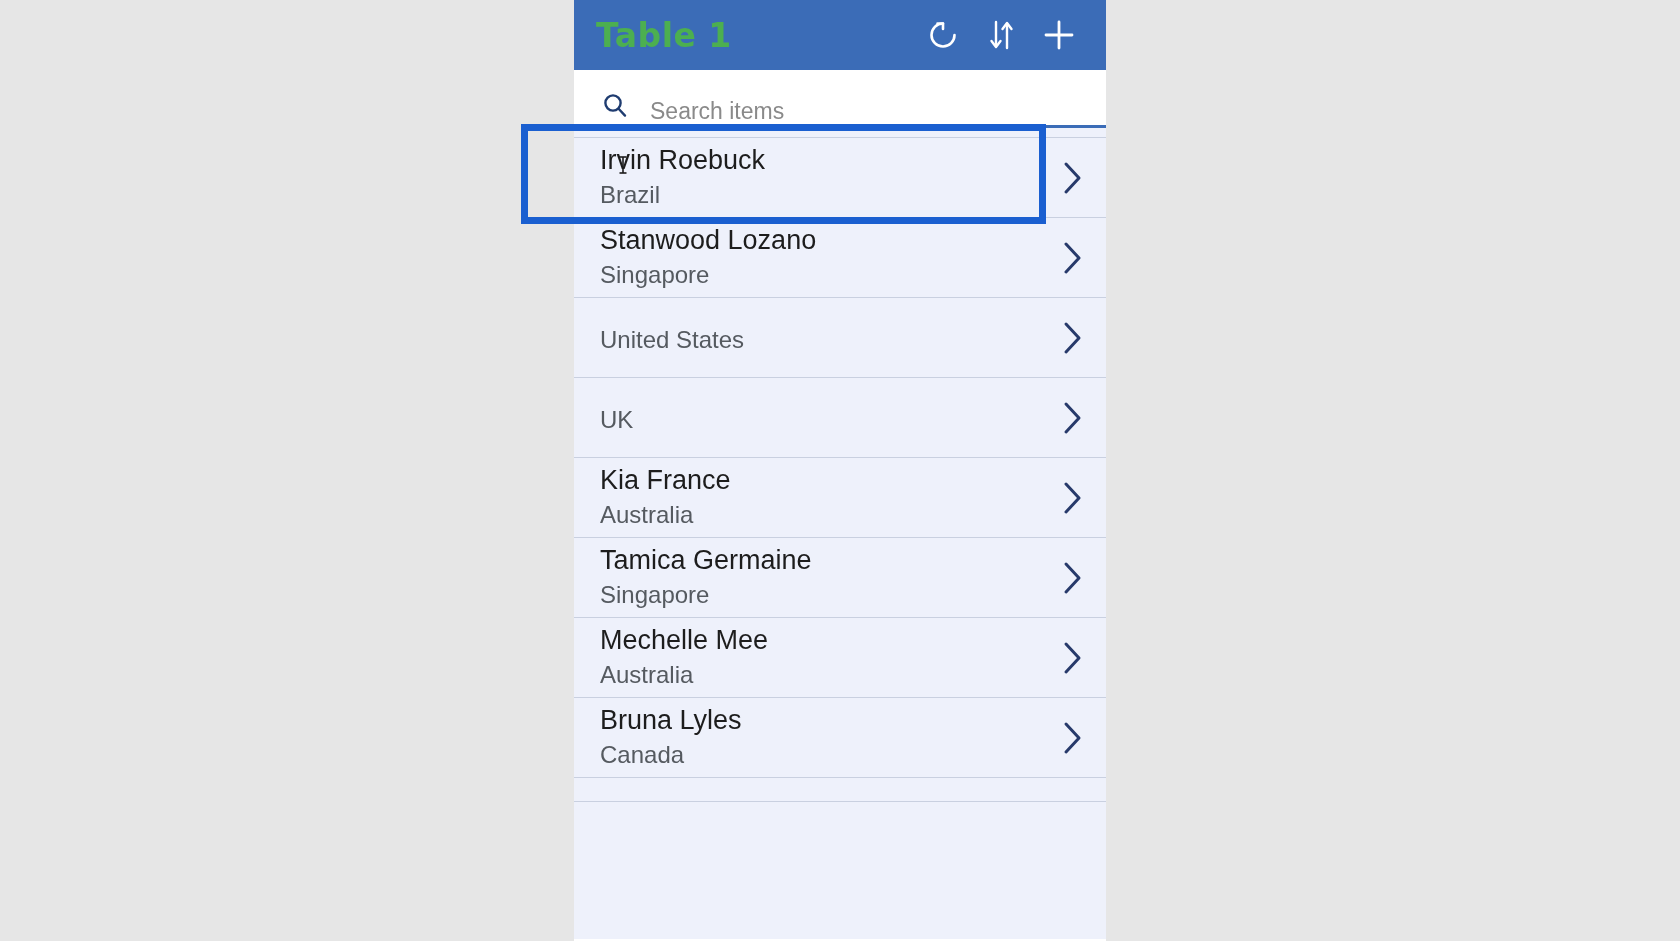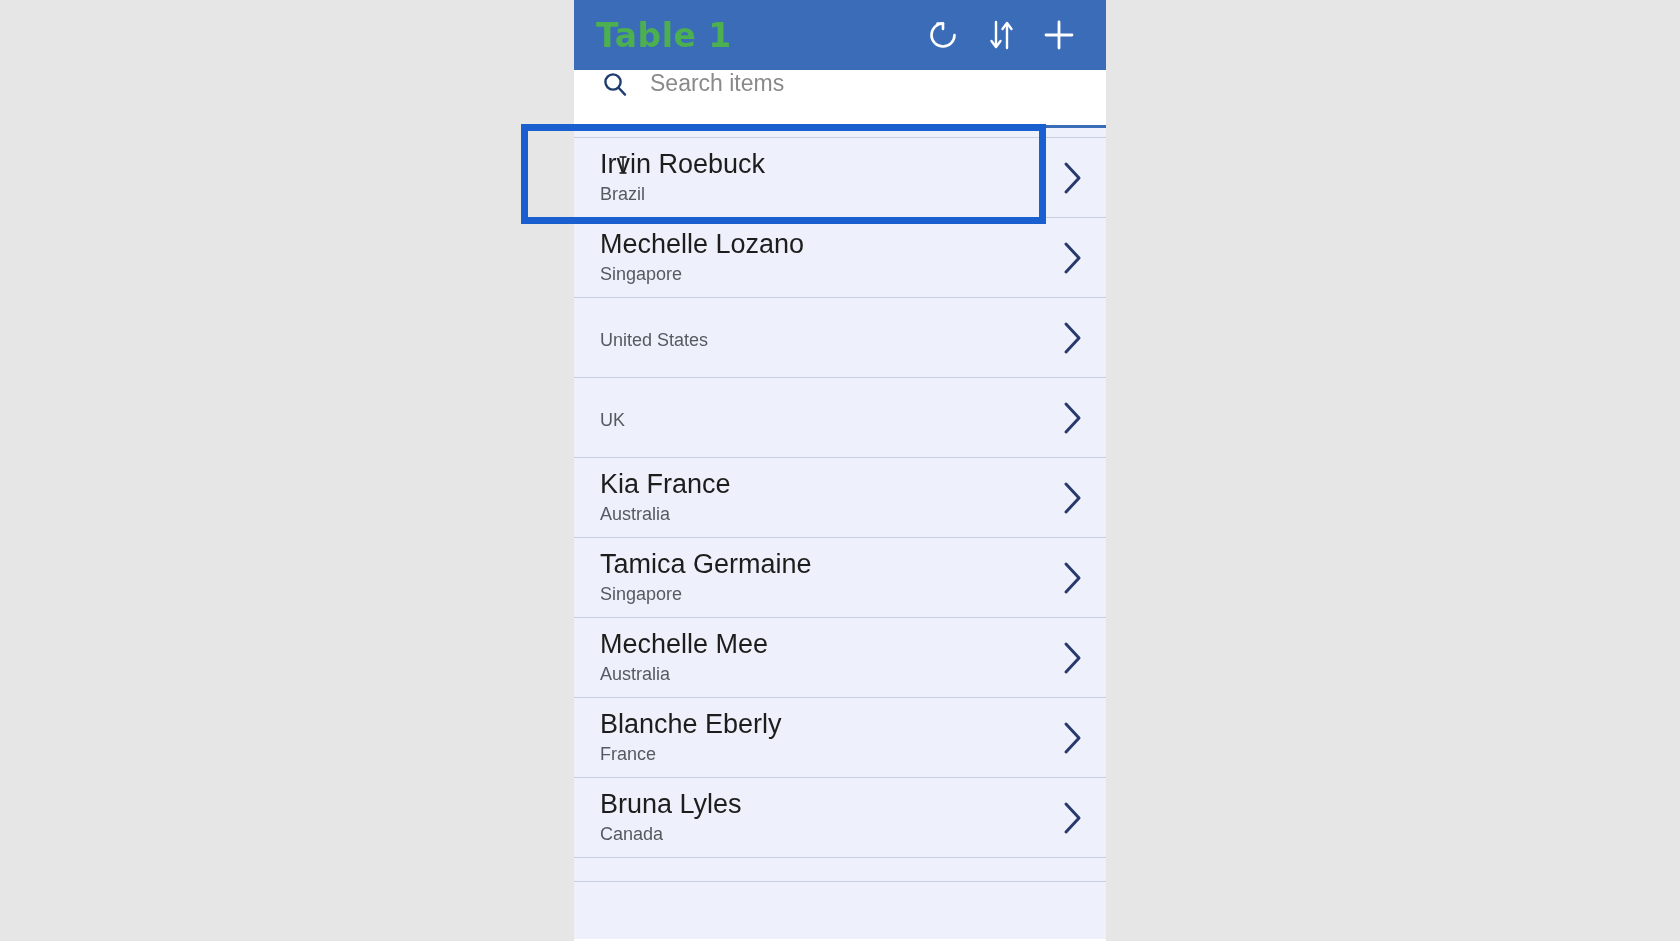--- a/index.html
+++ b/index.html
@@ -53,21 +53,21 @@
     justify-content: center;
     flex: 0 0 auto;
   }
   .header-btn svg { display: block; }
 
   
   #search-bar {
     height: 58px;
     background: #ffffff;
     display: flex;
-    align-items: flex-start;
+    align-items: flex-end;
     padding-left: 26px;
     box-sizing: border-box;
     border-bottom: 3px solid #3b6cb7;
   }
   #search-icon { flex: 0 0 auto; display:block; }
   #search-input {
     border: 0;
     outline: 0;
     background: transparent;
     font-family: "Liberation Sans", sans-serif;
@@ -100,21 +100,21 @@
     flex: 1 1 auto;
     min-width: 0;
   }
   .row-title {
     font-size: 27px;
     color: #1d1d1d;
     line-height: 1.1;
     white-space: nowrap;
   }
   .row-sub {
-    font-size: 18px;
+    font-size: 24px;
     color: #555a60;
     line-height: 1.1;
     margin-top: 6px;
     white-space: nowrap;
   }
   .row-chevron {
     flex: 0 0 auto;
     width: 40px;
     display: flex;
     align-items: center;
@@ -225,21 +225,21 @@
             <div class="row-sub">Brazil</div>
           </div>
           <div class="row-chevron">
             <svg width="26" height="40" viewBox="0 0 26 40" aria-hidden="true">
               <polyline points="7,6 20,20 7,34" fill="none" stroke="#273a6b" stroke-width="3" stroke-linecap="round" stroke-linejoin="round"></polyline>
             </svg>
           </div>
         </div>
         <div class="list-row">
           <div class="row-texts">
-            <div class="row-title">Mechelle Lozano</div>
+            <div class="row-title">Stanwood Lozano</div>
             <div class="row-sub">Singapore</div>
           </div>
           <div class="row-chevron">
             <svg width="26" height="40" viewBox="0 0 26 40" aria-hidden="true">
               <polyline points="7,6 20,20 7,34" fill="none" stroke="#273a6b" stroke-width="3" stroke-linecap="round" stroke-linejoin="round"></polyline>
             </svg>
           </div>
         </div>
         <div class="list-row">
           <div class="row-texts">
@@ -280,31 +280,20 @@
           <div class="row-chevron">
             <svg width="26" height="40" viewBox="0 0 26 40" aria-hidden="true">
               <polyline points="7,6 20,20 7,34" fill="none" stroke="#273a6b" stroke-width="3" stroke-linecap="round" stroke-linejoin="round"></polyline>
             </svg>
           </div>
         </div>
         <div class="list-row">
           <div class="row-texts">
             <div class="row-title">Mechelle Mee</div>
             <div class="row-sub">Australia</div>
-          </div>
-          <div class="row-chevron">
-            <svg width="26" height="40" viewBox="0 0 26 40" aria-hidden="true">
-              <polyline points="7,6 20,20 7,34" fill="none" stroke="#273a6b" stroke-width="3" stroke-linecap="round" stroke-linejoin="round"></polyline>
-            </svg>
-          </div>
-        </div>
-        <div class="list-row">
-          <div class="row-texts">
-            <div class="row-title">Blanche Eberly</div>
-            <div class="row-sub">France</div>
           </div>
           <div class="row-chevron">
             <svg width="26" height="40" viewBox="0 0 26 40" aria-hidden="true">
               <polyline points="7,6 20,20 7,34" fill="none" stroke="#273a6b" stroke-width="3" stroke-linecap="round" stroke-linejoin="round"></polyline>
             </svg>
           </div>
         </div>
         <div class="list-row">
           <div class="row-texts">
             <div class="row-title">Bruna Lyles</div>

